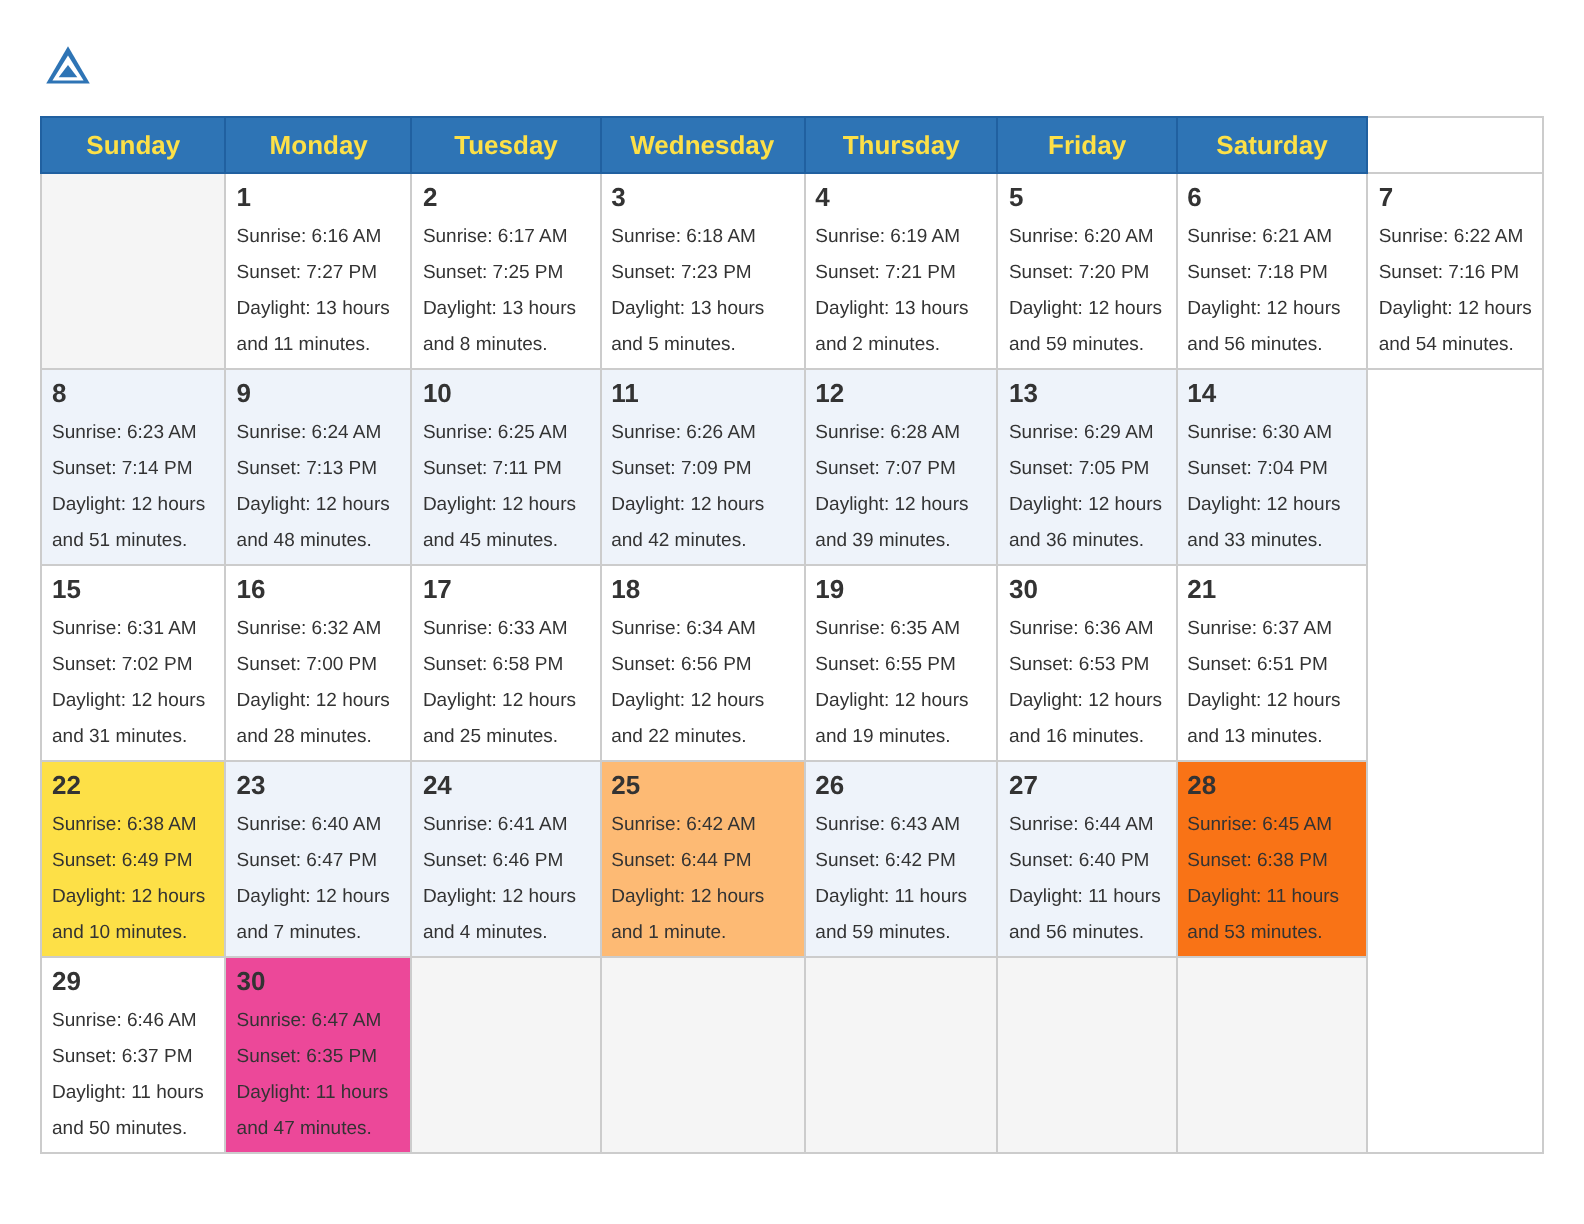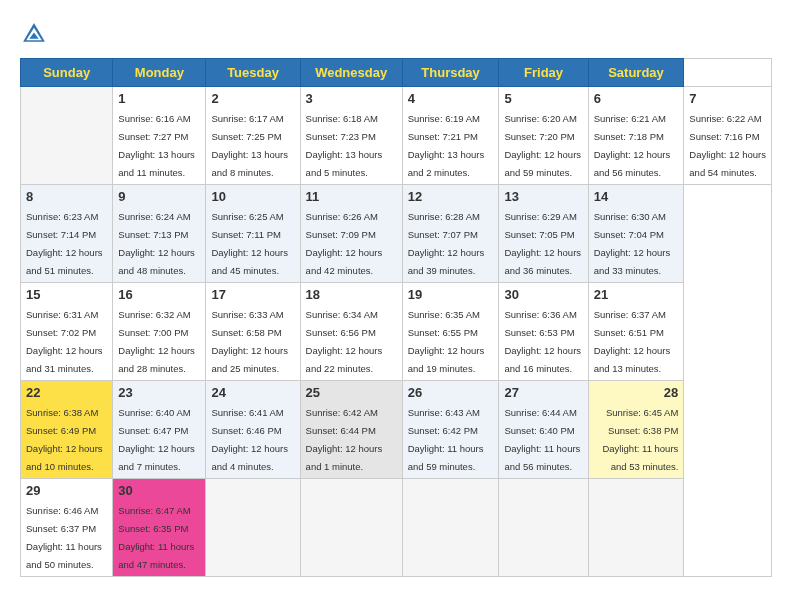--- a/index.html
+++ b/index.html
@@ -212,30 +212,30 @@
         <tr>
           <td style="background: #fde047;"><span class="day-num">22</span><span class="day-detail" style="white-space: pre-line;">Sunrise: 6:38 AM
 Sunset: 6:49 PM
 Daylight: 12 hours and 10 minutes.</span></td>
           <td style="background: rgb(238, 243, 250);"><span class="day-num">23</span><span class="day-detail" style="white-space: pre-line;">Sunrise: 6:40 AM
 Sunset: 6:47 PM
 Daylight: 12 hours and 7 minutes.</span></td>
           <td style="background: rgb(238, 243, 250);"><span class="day-num">24</span><span class="day-detail" style="white-space: pre-line;">Sunrise: 6:41 AM
 Sunset: 6:46 PM
 Daylight: 12 hours and 4 minutes.</span></td>
-          <td style="background: #e5e5e5;"><span class="day-num">25</span><span class="day-detail" style="white-space: pre-line;">Sunrise: 6:42 AM
+          <td style="background: #fdba74;"><span class="day-num">25</span><span class="day-detail" style="white-space: pre-line;">Sunrise: 6:42 AM
 Sunset: 6:44 PM
 Daylight: 12 hours and 1 minute.</span></td>
           <td style="background: rgb(238, 243, 250);"><span class="day-num">26</span><span class="day-detail" style="white-space: pre-line;">Sunrise: 6:43 AM
 Sunset: 6:42 PM
 Daylight: 11 hours and 59 minutes.</span></td>
           <td style="background: rgb(238, 243, 250);"><span class="day-num">27</span><span class="day-detail" style="white-space: pre-line;">Sunrise: 6:44 AM
 Sunset: 6:40 PM
 Daylight: 11 hours and 56 minutes.</span></td>
-          <td style="background: #fef9c3; text-align: right;"><span class="day-num">28</span><span class="day-detail" style="white-space: pre-line;">Sunrise: 6:45 AM
+          <td style="background: #f97316;"><span class="day-num">28</span><span class="day-detail" style="white-space: pre-line;">Sunrise: 6:45 AM
 Sunset: 6:38 PM
 Daylight: 11 hours and 53 minutes.</span></td>
         </tr>
         <tr>
           <td style="background: rgb(255, 255, 255);"><span class="day-num">29</span><span class="day-detail" style="white-space: pre-line; margin-top: 44px;">Sunrise: 6:46 AM
 Sunset: 6:37 PM
 Daylight: 11 hours and 50 minutes.</span></td>
           <td style="background: #ec4899;"><span class="day-num">30</span><span class="day-detail" style="white-space: pre-line;">Sunrise: 6:47 AM
 Sunset: 6:35 PM
 Daylight: 11 hours and 47 minutes.</span></td>

